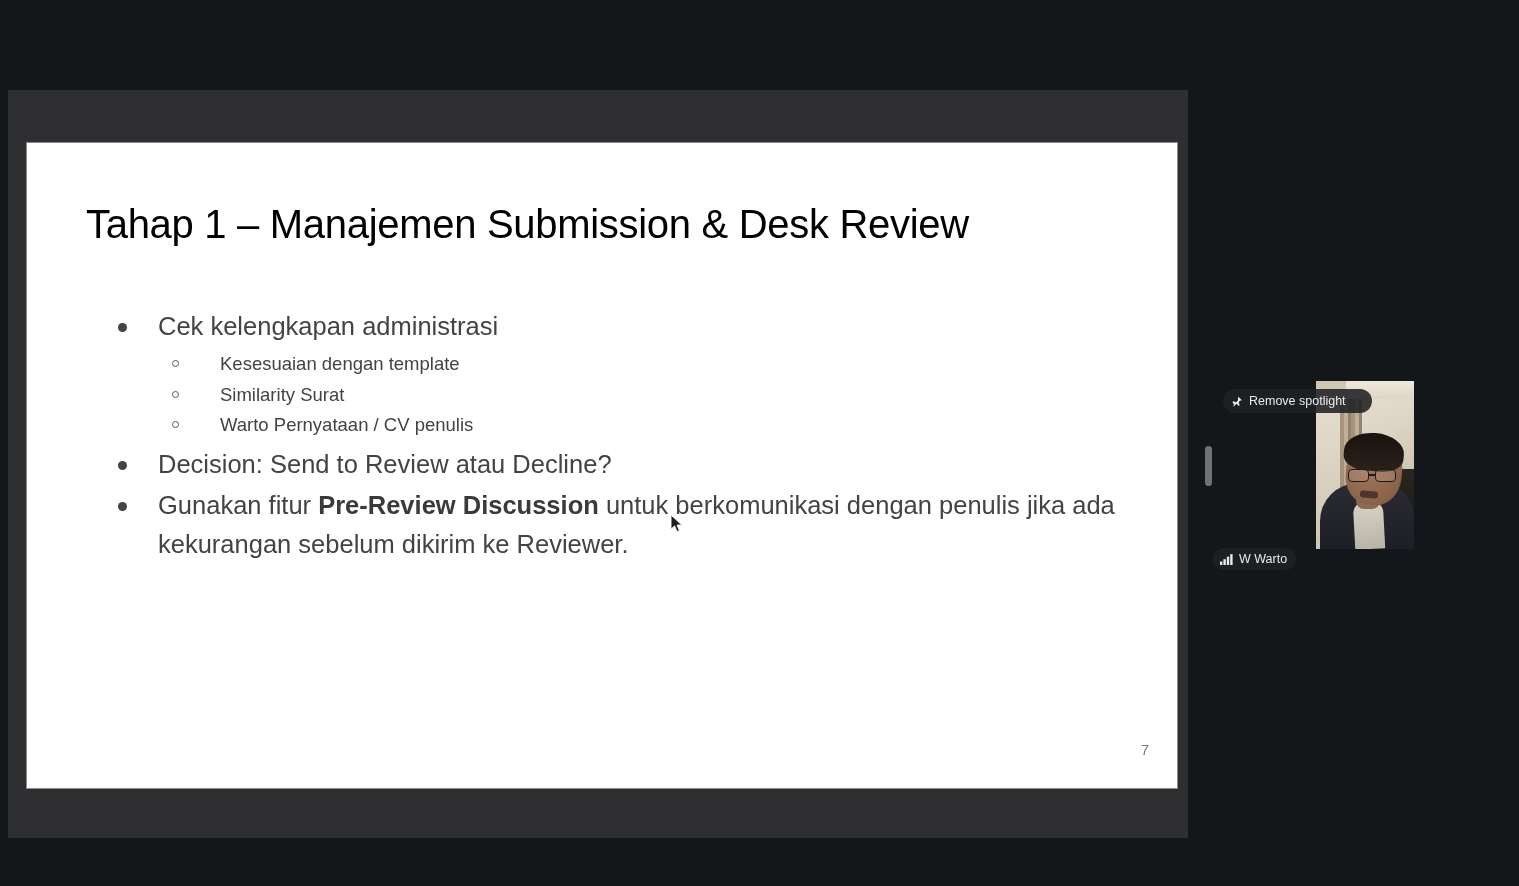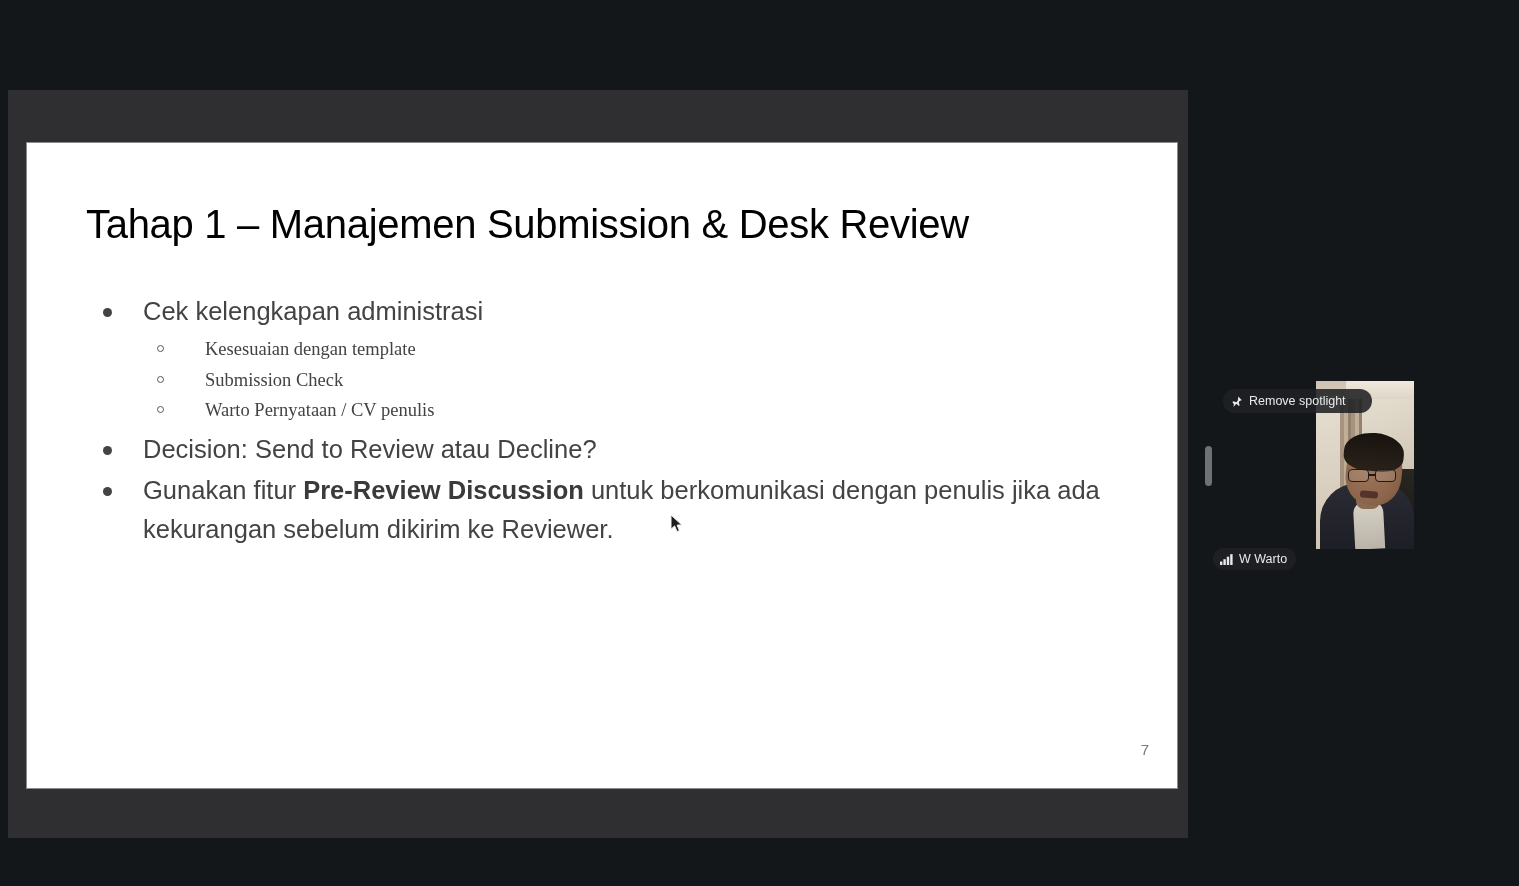--- a/index.html
+++ b/index.html
@@ -59,21 +59,21 @@
 
   #slide-body {
     position: absolute;
     left: 59px;
     top: 148px;
     width: 1060px;
   }
 
   ul.lvl1 {
     list-style: none;
-    margin: 1px;
+    margin: 16px;
     padding: 0;
   }
   ul.lvl1 > li.b1 {
     position: relative;
     padding-left: 56px;
     font-size: 25.5px;
     line-height: 39px;
     color: #434343;
     margin-bottom: 2px;
   }
@@ -83,21 +83,20 @@
     top: 16px;
     width: 9px;
     height: 9px;
     border-radius: 50%;
     background: #434343;
   }
   ul.lvl2 {
     list-style: none;
     margin: 3px 0 4px 0;
     padding: 0;
-    font-family: Liberation Serif, serif;
   }
   ul.lvl2 > li.b2 {
     position: relative;
     padding-left: 62px;
     font-size: 18.5px;
     line-height: 30.5px;
     color: #434343;
   }
   ul.lvl2 > li.b2 > .marker2 {
     position: absolute;
@@ -285,21 +284,21 @@
           <li class="b1">
             <span class="marker1"></span>
             <span>Cek kelengkapan administrasi</span>
             <ul class="lvl2">
               <li class="b2">
                 <span class="marker2"></span>
                 <span>Kesesuaian dengan template</span>
               </li>
               <li class="b2">
                 <span class="marker2"></span>
-                <span>Submission Check</span>
+                <span>Similarity Surat</span>
               </li>
               <li class="b2">
                 <span class="marker2"></span>
                 <span>Warto Pernyataan / CV penulis</span>
               </li>
             </ul>
           </li>
 
           <li class="b1">
             <span class="marker1"></span>

